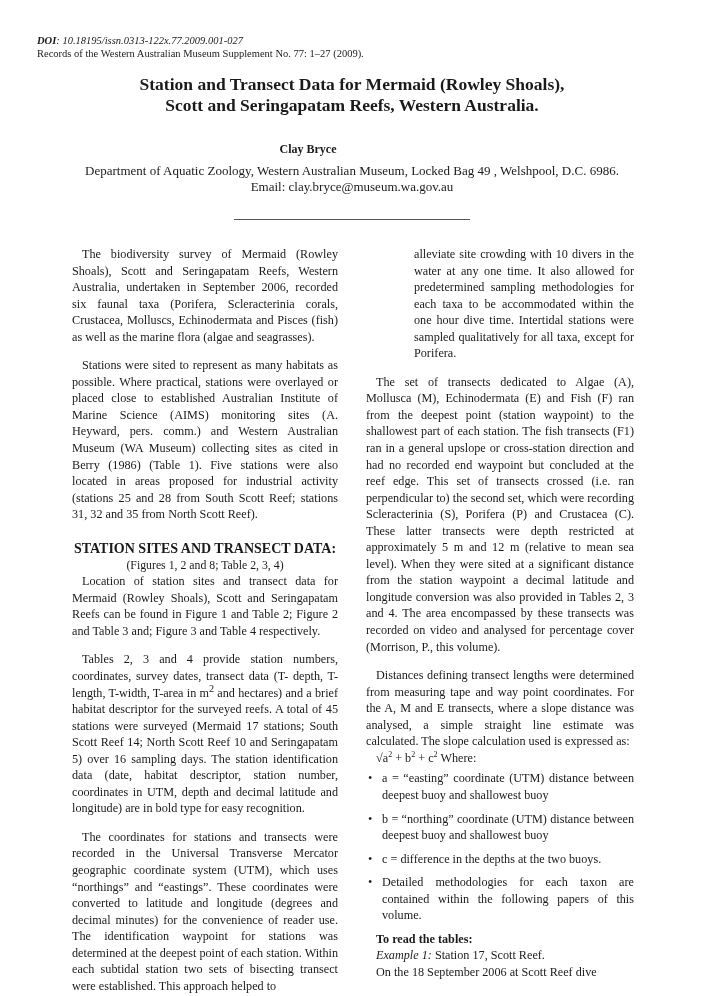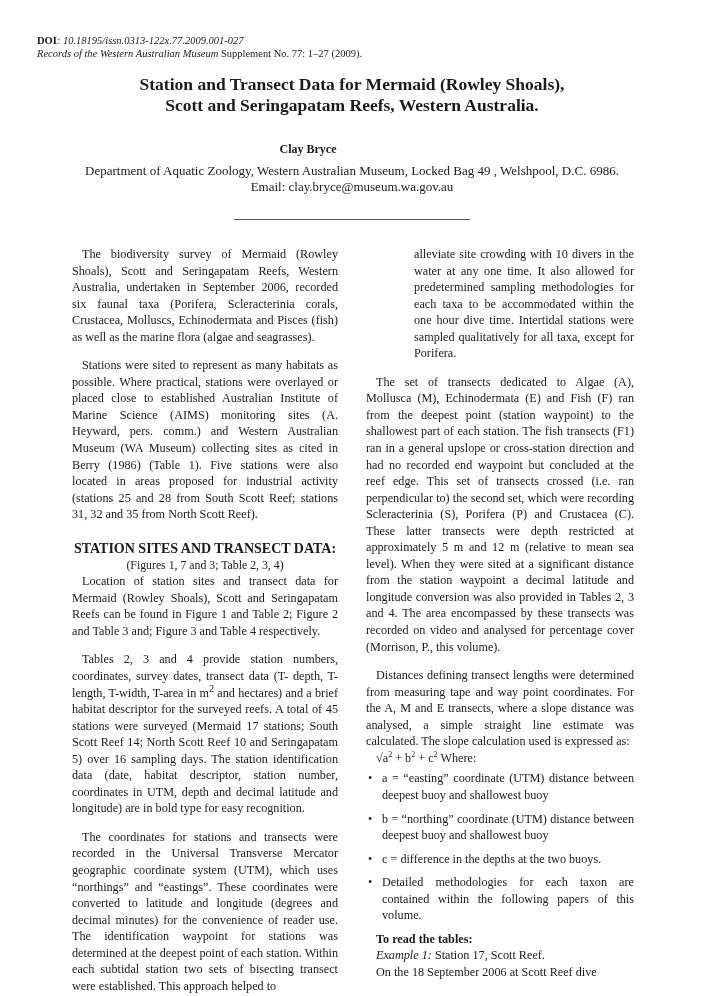--- a/index.html
+++ b/index.html
@@ -1,21 +1,21 @@
 <!DOCTYPE html>
 <html><head>
 <meta charset="utf-8">
 <style>
   html, body { margin: 0; padding: 0; background: #ffffff; }
   body { width: 704px; height: 996px; position: relative; overflow: hidden;
          font-family: "Liberation Serif", "DejaVu Serif", serif; color: #1a1a1a; }
   .header { position: absolute; left: 37px; top: 34px; font-size: 10.5px; line-height: 13px; }
-  .header .doi-label { font-weight: bold; }
+  .header .doi-label { font-weight: bold; font-style: italic; }
   .header .doi-val { font-style: italic; }
-  .header .journal { font-style: italic; }
+  .header .journal { }
   .title { position: absolute; left: 60px; width: 584px; top: 74px; text-align: center;
            font-weight: bold; font-size: 17.5px; line-height: 21px; }
   .author { position: absolute; left: 0; width: 616px; top: 142px; text-align: center;
             font-weight: bold; font-size: 12px; }
   .affil { position: absolute; left: 40px; width: 624px; top: 163px; text-align: center;
            font-size: 13px; line-height: 16px; }
   .rule { position: absolute; left: 234px; width: 236px; top: 219px; height: 0;
           border-top: 1.3px solid #555; }
   .col { position: absolute; top: 246px; font-size: 12.2px; line-height: 16.55px;
          text-align: justify; }
@@ -59,21 +59,21 @@
   <div>Department of Aquatic Zoology, Western Australian Museum, Locked Bag 49 , Welshpool, D.C. 6986.</div>
   <div>Email: clay.bryce@museum.wa.gov.au</div>
 </div>
 
 <div class="rule"></div>
 
 <div class="col left">
   <p>The biodiversity survey of Mermaid (Rowley Shoals), Scott and Seringapatam Reefs, Western Australia, undertaken in September 2006, recorded six faunal taxa (Porifera, Scleracterinia corals, Crustacea, Molluscs, Echinodermata and Pisces (fish) as well as the marine flora (algae and seagrasses).</p>
   <p class="gap">Stations were sited to represent as many habitats as possible. Where practical, stations were overlayed or placed close to established Australian Institute of Marine Science (AIMS) monitoring sites (A. Heyward, pers. comm.) and Western Australian Museum (WA Museum) collecting sites as cited in Berry (1986) (Table 1). Five stations were also located in areas proposed for industrial activity (stations 25 and 28 from South Scott Reef; stations 31, 32 and 35 from North Scott Reef).</p>
   <div class="sect-head">STATION SITES AND TRANSECT DATA:</div>
-  <div class="sect-sub">(Figures 1, 7 and 3; Table 2, 3, 4)</div>
+  <div class="sect-sub">(Figures 1, 2 and 8; Table 2, 3, 4)</div>
   <p>Location of station sites and transect data for Mermaid (Rowley Shoals), Scott and Seringapatam Reefs can be found in Figure 1 and Table 2; Figure 2 and Table 3 and; Figure 3 and Table 4 respectively.</p>
   <p class="gap"><span>Tables 2, 3 and 4 provide station numbers, coordinates, survey dates, transect data (T- depth, T-length, T-width, T-area in m</span><sup>2</sup><span> and hectares) and a brief habitat descriptor for the surveyed reefs. A total of 45 stations were surveyed (Mermaid 17 stations; South Scott Reef 14; North Scott Reef 10 and Seringapatam 5) over 16 sampling days. The station identification data (date, habitat descriptor, station number, coordinates in UTM, depth and decimal latitude and longitude) are in bold type for easy recognition.</span></p>
   <p class="gap">The coordinates for stations and transects were recorded in the Universal Transverse Mercator geographic coordinate system (UTM), which uses “northings” and “eastings”. These coordinates were converted to latitude and longitude (degrees and decimal minutes) for the convenience of reader use. The identification waypoint for stations was determined at the deepest point of each station. Within each subtidal station two sets of bisecting transect were established. This approach helped to</p>
 </div>
 
 <div class="col right">
   <p class="noindent">alleviate site crowding with 10 divers in the water at any one time. It also allowed for predetermined sampling methodologies for each taxa to be accommodated within the one hour dive time. Intertidal stations were sampled qualitatively for all taxa, except for Porifera.</p>
   <p class="gap">The set of transects dedicated to Algae (A), Mollusca (M), Echinodermata (E) and Fish (F) ran from the deepest point (station waypoint) to the shallowest part of each station. The fish transects (F1) ran in a general upslope or cross-station direction and had no recorded end waypoint but concluded at the reef edge. This set of transects crossed (i.e. ran perpendicular to) the second set, which were recording Scleracterinia (S), Porifera (P) and Crustacea (C). These latter transects were depth restricted at approximately 5 m and 12 m (relative to mean sea level). When they were sited at a significant distance from the station waypoint a decimal latitude and longitude conversion was also provided in Tables 2, 3 and 4. The area encompassed by these transects was recorded on video and analysed for percentage cover (Morrison, P., this volume).</p>
   <p class="gap">Distances defining transect lengths were determined from measuring tape and way point coordinates. For the A, M and E transects, where a slope distance was analysed, a simple straight line estimate was calculated. The slope calculation used is expressed as:</p>
   <p class="formula"><span>√</span><span>a</span><sup>2</sup><span> + </span><span>b</span><sup>2</sup><span> + </span><span>c</span><sup>2</sup><span> Where:</span></p>

